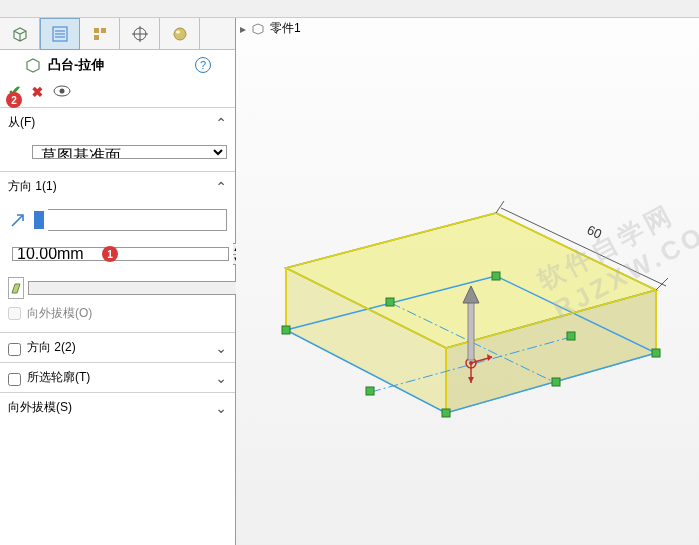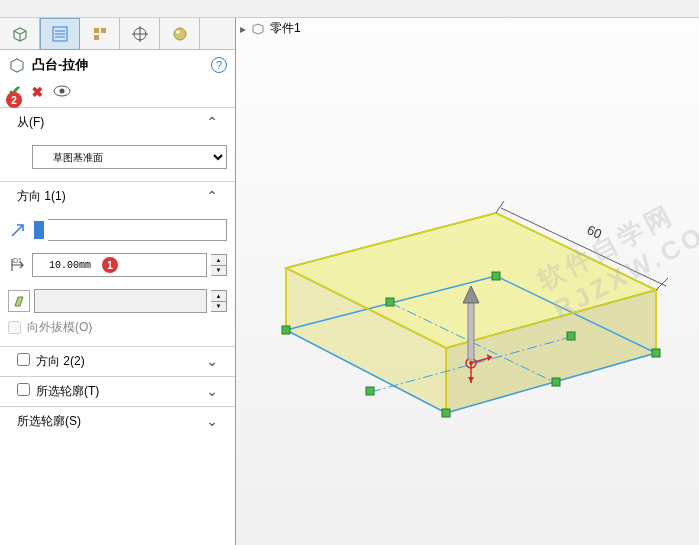--- a/index.html
+++ b/index.html
@@ -8,38 +8,38 @@
     .topbar { height: 18px; background: #f0f0f0; border-bottom: 1px solid #ccc; }
     
     .main { display: flex; flex: 1; overflow: hidden; }
     
     .sidebar { width: 236px; background: #fff; border-right: 1px solid #999; display: flex; flex-direction: column; }
     
     .tabs { display: flex; background: #f5f5f5; border-bottom: 1px solid #c0c0c0; height: 32px; }
     .tab { width: 40px; height: 32px; display: flex; align-items: center; justify-content: center; border-right: 1px solid #c0c0c0; cursor: pointer; }
     .tab.active { background: #d4e6f1; border: 1px solid #7fa8c9; }
     
-    .feature-header { display: flex; align-items: center; padding: 6px 8px; font-size: 13px; }
+    .feature-header { display: flex; align-items: center; padding: 6px 24px; font-size: 13px; }
     .feature-header .help { margin-left: auto; color: #3080c0; font-size: 14px; cursor: pointer; border: 1px solid #3080c0; border-radius: 50%; width: 16px; height: 16px; display: flex; align-items: center; justify-content: center; font-size: 11px; }
     
     .action-row { display: flex; align-items: center; gap: 10px; padding: 2px 8px 6px; position: relative; }
     .check { color: #3a9b3a; font-size: 16px; font-weight: bold; }
     .xmark { color: #cc3333; font-size: 14px; font-weight: bold; }
     .eye { color: #555; font-size: 14px; }
     .badge { position: absolute; left: 6px; top: 12px; background: #d93838; color: #fff; width: 16px; height: 16px; border-radius: 50%; font-size: 10px; display: flex; align-items: center; justify-content: center; font-weight: bold; }
     
     .section { border-top: 1px solid #d0d0d0; }
-    .section-head { display: flex; align-items: flex-start; padding: 6px 17px; font-size: 12px; cursor: pointer; }
+    .section-head { display: flex; align-items: flex-end; padding: 6px 8px; font-size: 12px; cursor: pointer; }
     .section-head .chev { margin-left: auto; font-size: 14px; color: #555; }
     .section-body { padding: 4px 8px 8px; }
     
     .row { display: flex; align-items: center; gap: 4px; margin: 4px 0; }
     .row-indent { padding-left: 24px; }
     
-    select, input[type="text"] { font-size: 10px; height: 24px; border: 1px solid #999; background: #fff; padding: 0 16px; }
+    select, input[type="text"] { font-size: 16px; height: 14px; border: 1px solid #999; background: #fff; padding: 0 4px; }
     .combo { flex: 1; }
     
     .icon-btn { width: 22px; height: 22px; border: 1px solid #aaa; background: #f5f5f5; display: flex; align-items: center; justify-content: center; cursor: pointer; font-size: 11px; }
     
     .text-input { flex: 1; position: relative; }
     .spinner { width: 16px; height: 22px; border: 1px solid #999; border-left: none; display: flex; flex-direction: column; }
     .spinner div { flex: 1; display: flex; align-items: center; justify-content: center; font-size: 6px; cursor: pointer; background: #f0f0f0; }
     .spinner div:first-child { border-bottom: 1px solid #999; }
     
     .blue-box { width: 10px; height: 18px; background: #3a7fd5; margin-left: 2px; }
@@ -146,21 +146,21 @@
               <path d="M4 16 L14 6 M9 5 L15 5 L15 11" fill="none" stroke="#3a7fd5" stroke-width="1.6"></path>
             </svg>
           <div class="blue-box"></div>
           <div class="white-input" style="border-left:none;"></div>
         </div>
         <div class="row" style="margin-top:12px;">
           <svg width="20" height="20">
               <path d="M4 4 L4 16 M4 10 L14 10 M12 7 L15 10 L12 13" fill="none" stroke="#555" stroke-width="1.2"></path>
               <text x="5" y="8" font-size="7" fill="#555">D1</text>
             </svg>
-          <input type="text" class="text-input" style="flex: 1 1 0%; font-family: Liberation Mono, monospace;" value="10.00mm">
+          <input type="text" class="text-input" style="flex: 1 1 0%;" value="10.00mm">
           <span class="badge-inline" style="position:absolute; left:98px;">1</span>
           <div class="spinner">
               <div>▲</div>
               <div>▼</div>
             </div>
         </div>
         <div class="row" style="margin-top:12px;">
           <div class="icon-btn" style="background:#fff;">
             <svg width="14" height="14">
                 <path d="M3 12 L6 3 L11 3 L8 12 Z" fill="#b8d080" stroke="#6a8a40"></path>
@@ -190,21 +190,21 @@
     <div class="section">
       <div class="section-head">
         <input type="checkbox" style="margin-right: 6px;">
         <span>所选轮廓(T)</span>
         <span class="chev">⌄</span>
       </div>
     </div>
 
     <div class="section">
       <div class="section-head">
-        <span>所选轮廓(S)</span>
+        <span>向外拔模(S)</span>
         <span class="chev">⌄</span>
       </div>
     </div>
   </div>
 
   <div class="viewport">
     <div class="breadcrumb">
       <span class="arrow">▸</span>
       <svg width="16" height="16">
           <path d="M3 5 L8 3 L13 5 L13 11 L8 13 L3 11 Z" fill="none" stroke="#888"></path>

